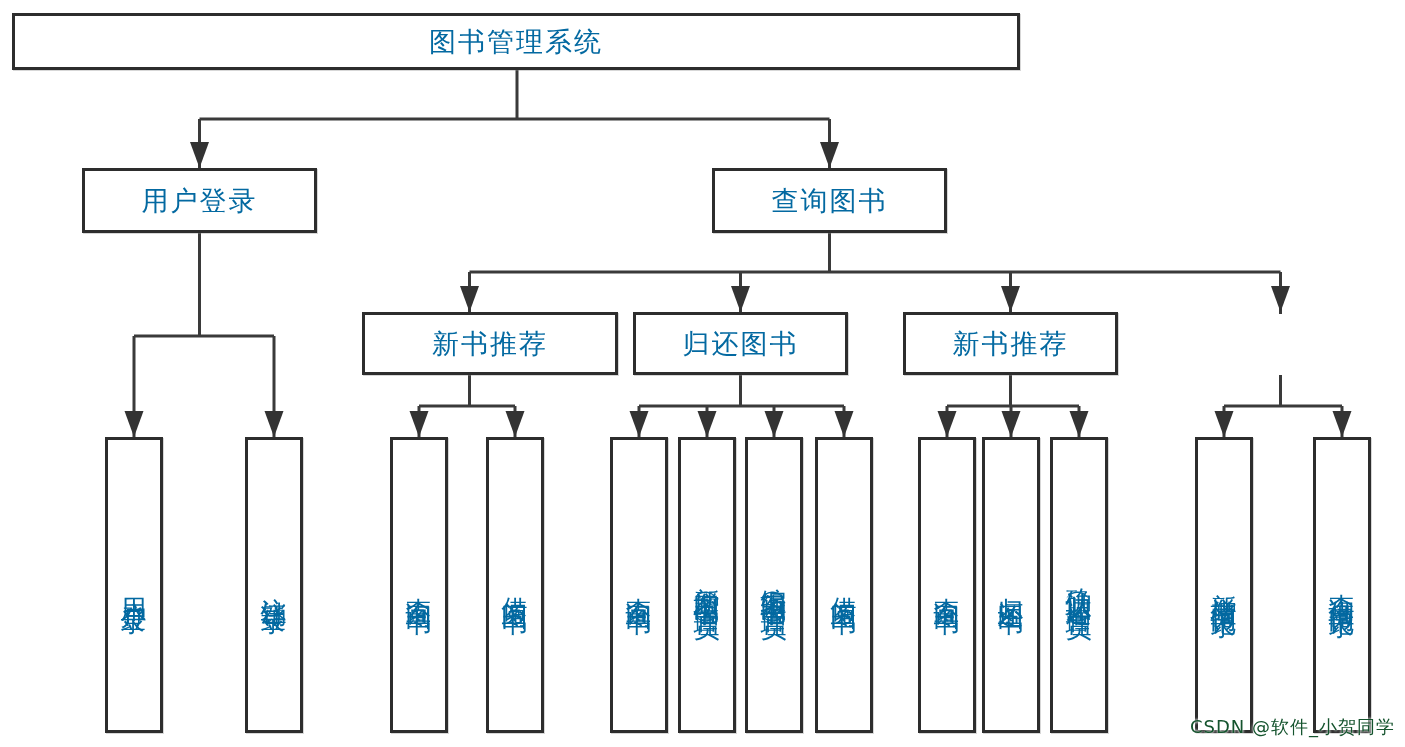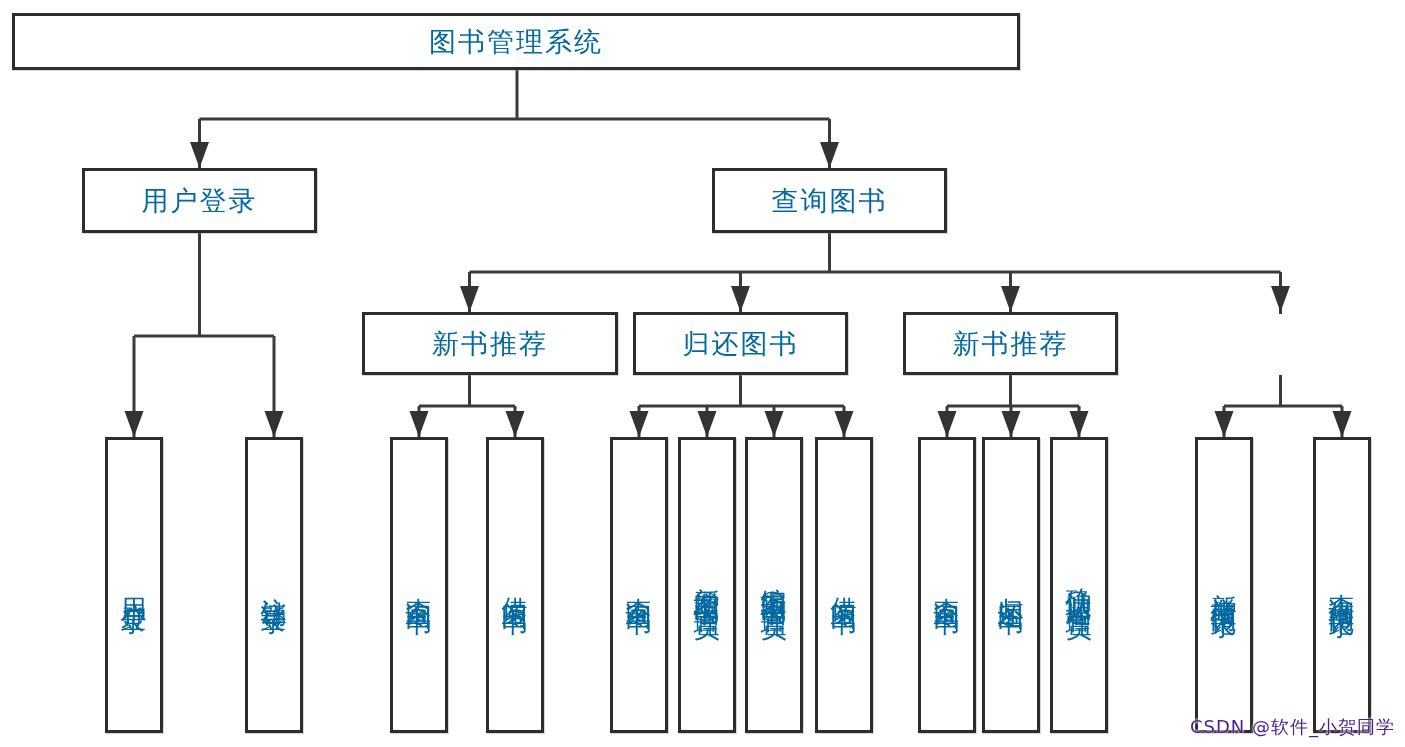--- a/index.html
+++ b/index.html
@@ -18,21 +18,21 @@
     box-shadow:1px 1px 0 rgba(140,140,140,.35);
   }
   .box span{color:#0369a1;white-space:nowrap;}
   .h span{font-size:27px;letter-spacing:2px;}
   .v span{
     writing-mode:vertical-rl;text-orientation:mixed;
     font-size:26px;line-height:1;letter-spacing:4px;
   }
   .watermark{
     position:absolute;top:715px;right:10px;
-    font-size:18px;letter-spacing:1px;color:#4c1d95;
+    font-size:18px;letter-spacing:1px;color:#14532d;
     text-shadow:0 0 3px #ffffff,0 0 3px #ffffff;
     z-index:5;
   }
   .line{stroke:#3a3a3a;stroke-width:3;fill:none;}
   .arrow{fill:#333333;stroke:none;}
 </style>
 </head>
 <body>
 
 <div id="canvas">

